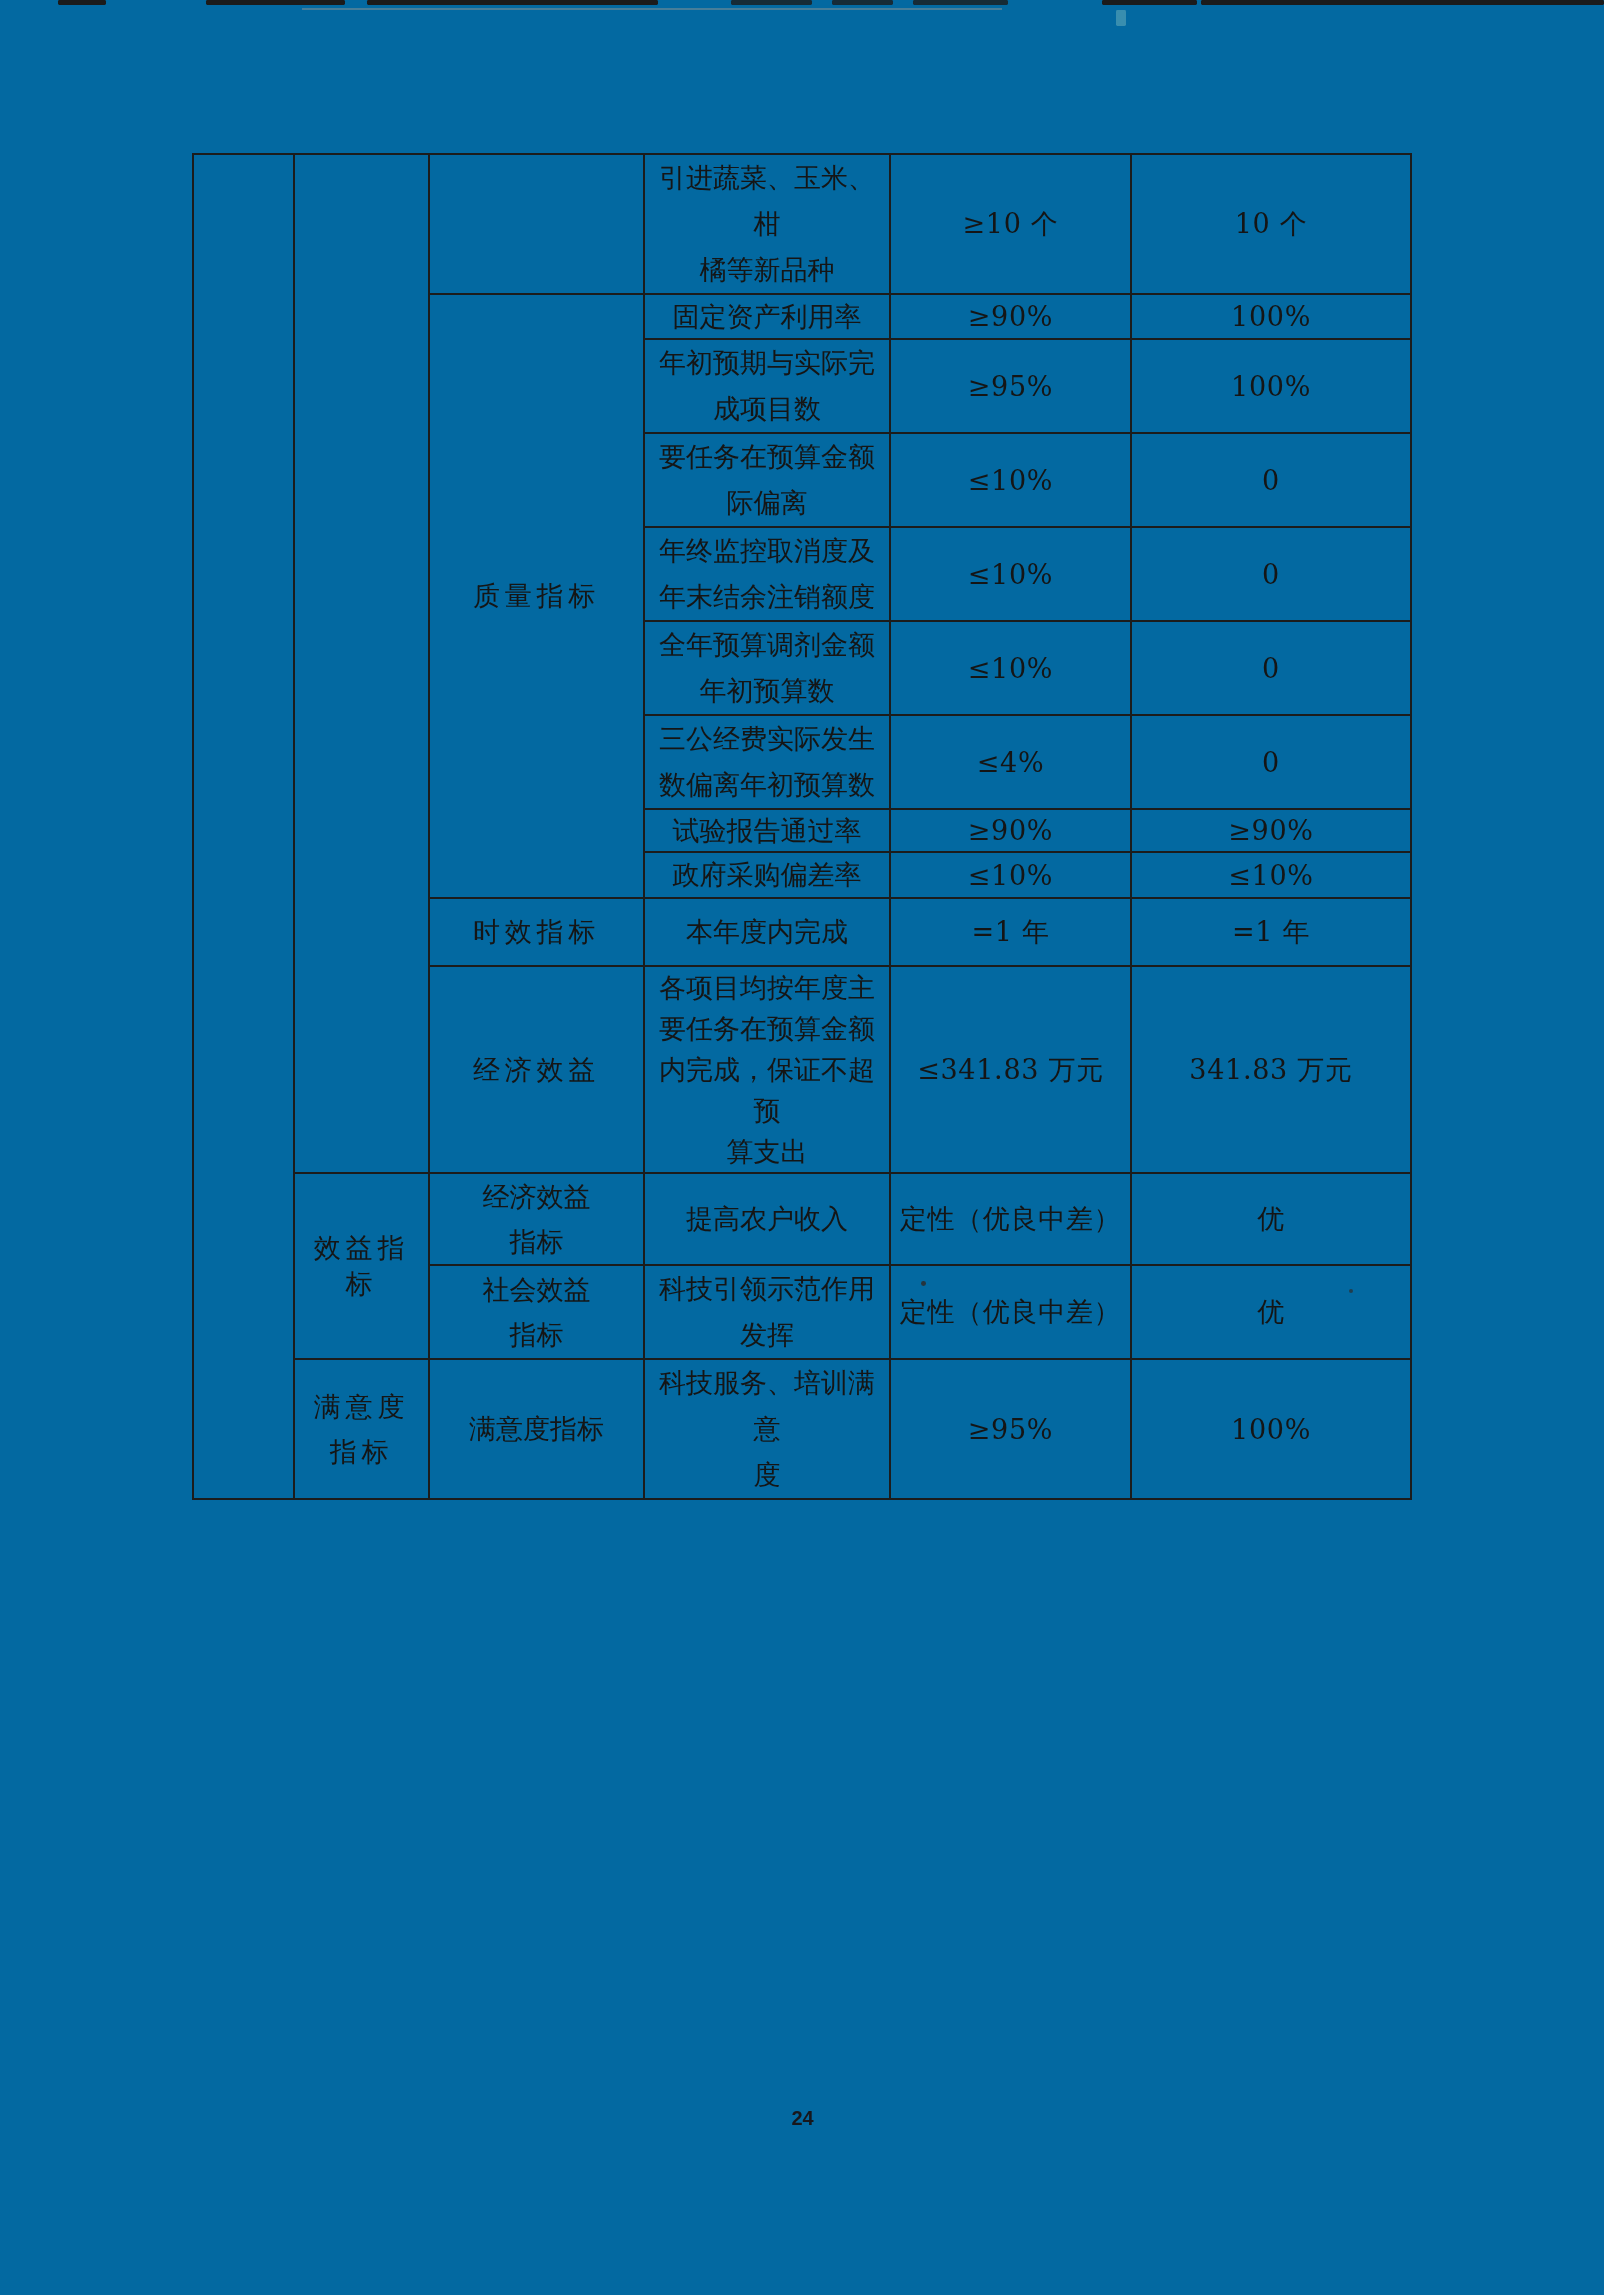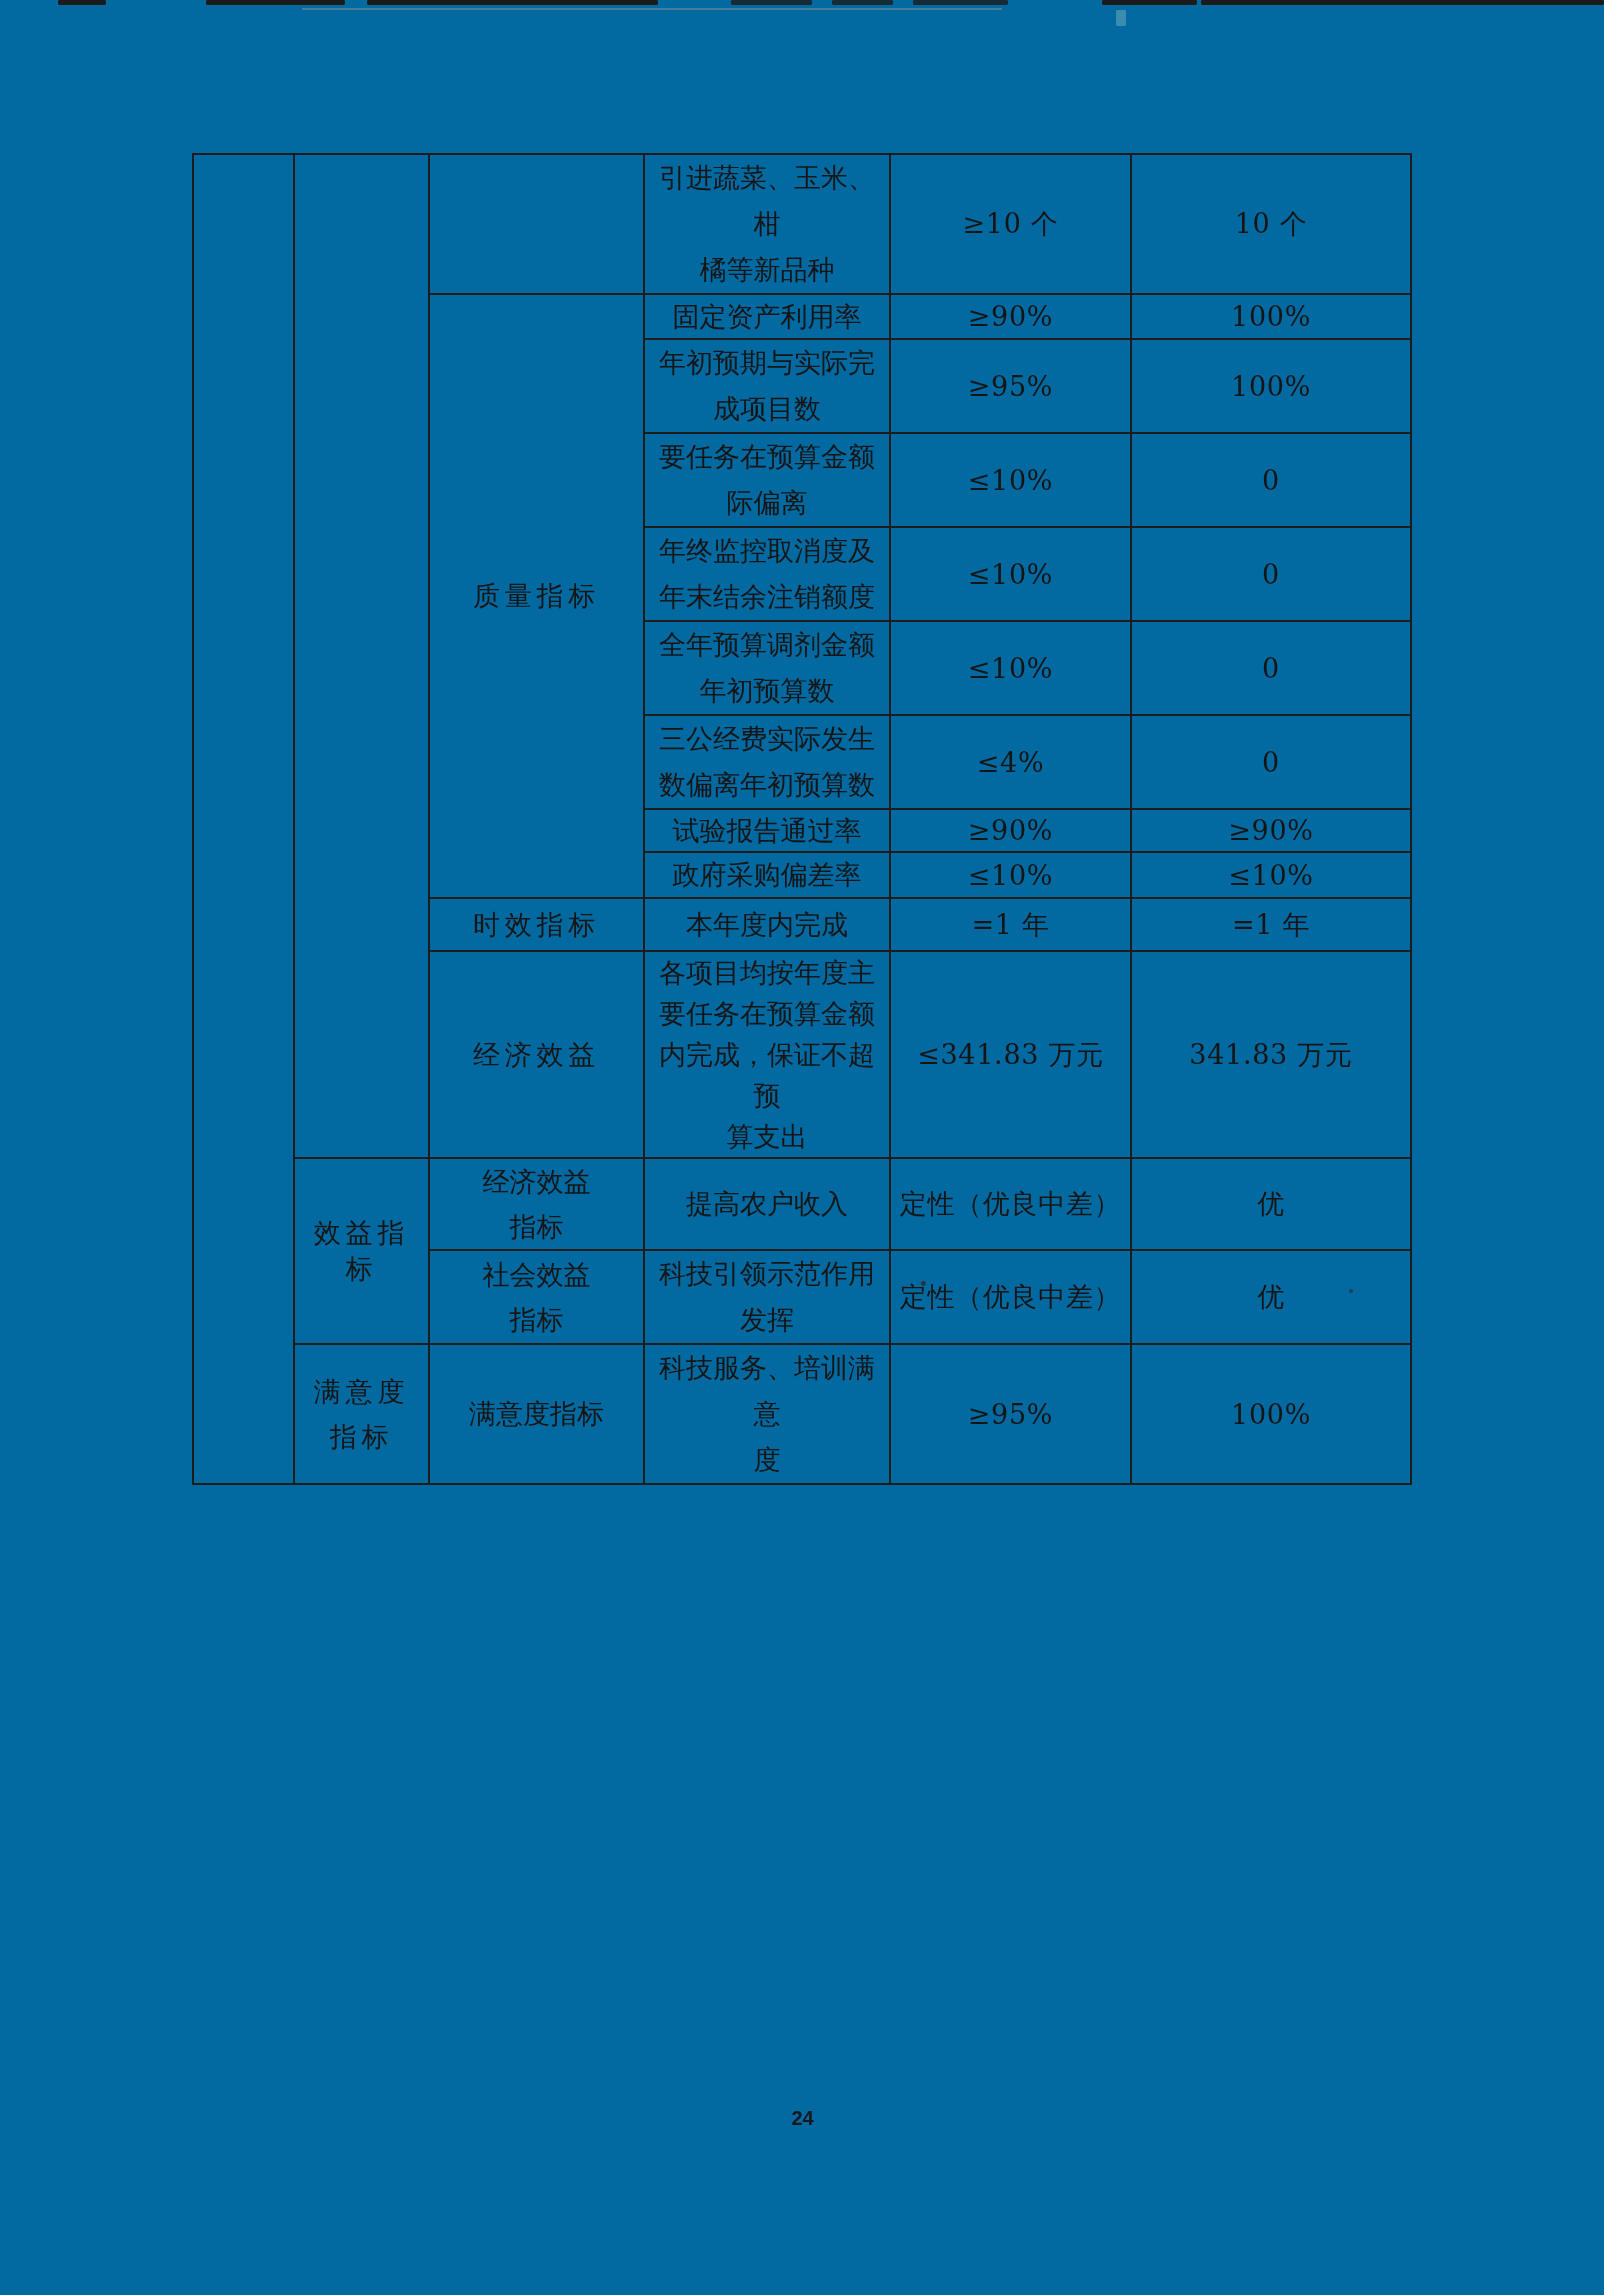--- a/index.html
+++ b/index.html
@@ -142,21 +142,21 @@
       <td class="val">≥90%</td>
       <td class="val">≥90%</td>
     </tr>
 
     <tr style="height:46px">
       <td>政府采购偏差率</td>
       <td class="val">≤10%</td>
       <td class="val">≤10%</td>
     </tr>
 
-    <tr style="height:53px">
+    <tr style="height:68px">
       <td class="group-label">时效指标</td>
       <td>本年度内完成</td>
       <td class="val">=1 年</td>
       <td class="val">=1 年</td>
     </tr>
 
     <tr style="height:164px">
       <td class="group-label">经济效益</td>
       <td class="line4">
         <div>各项目均按年度主</div>

